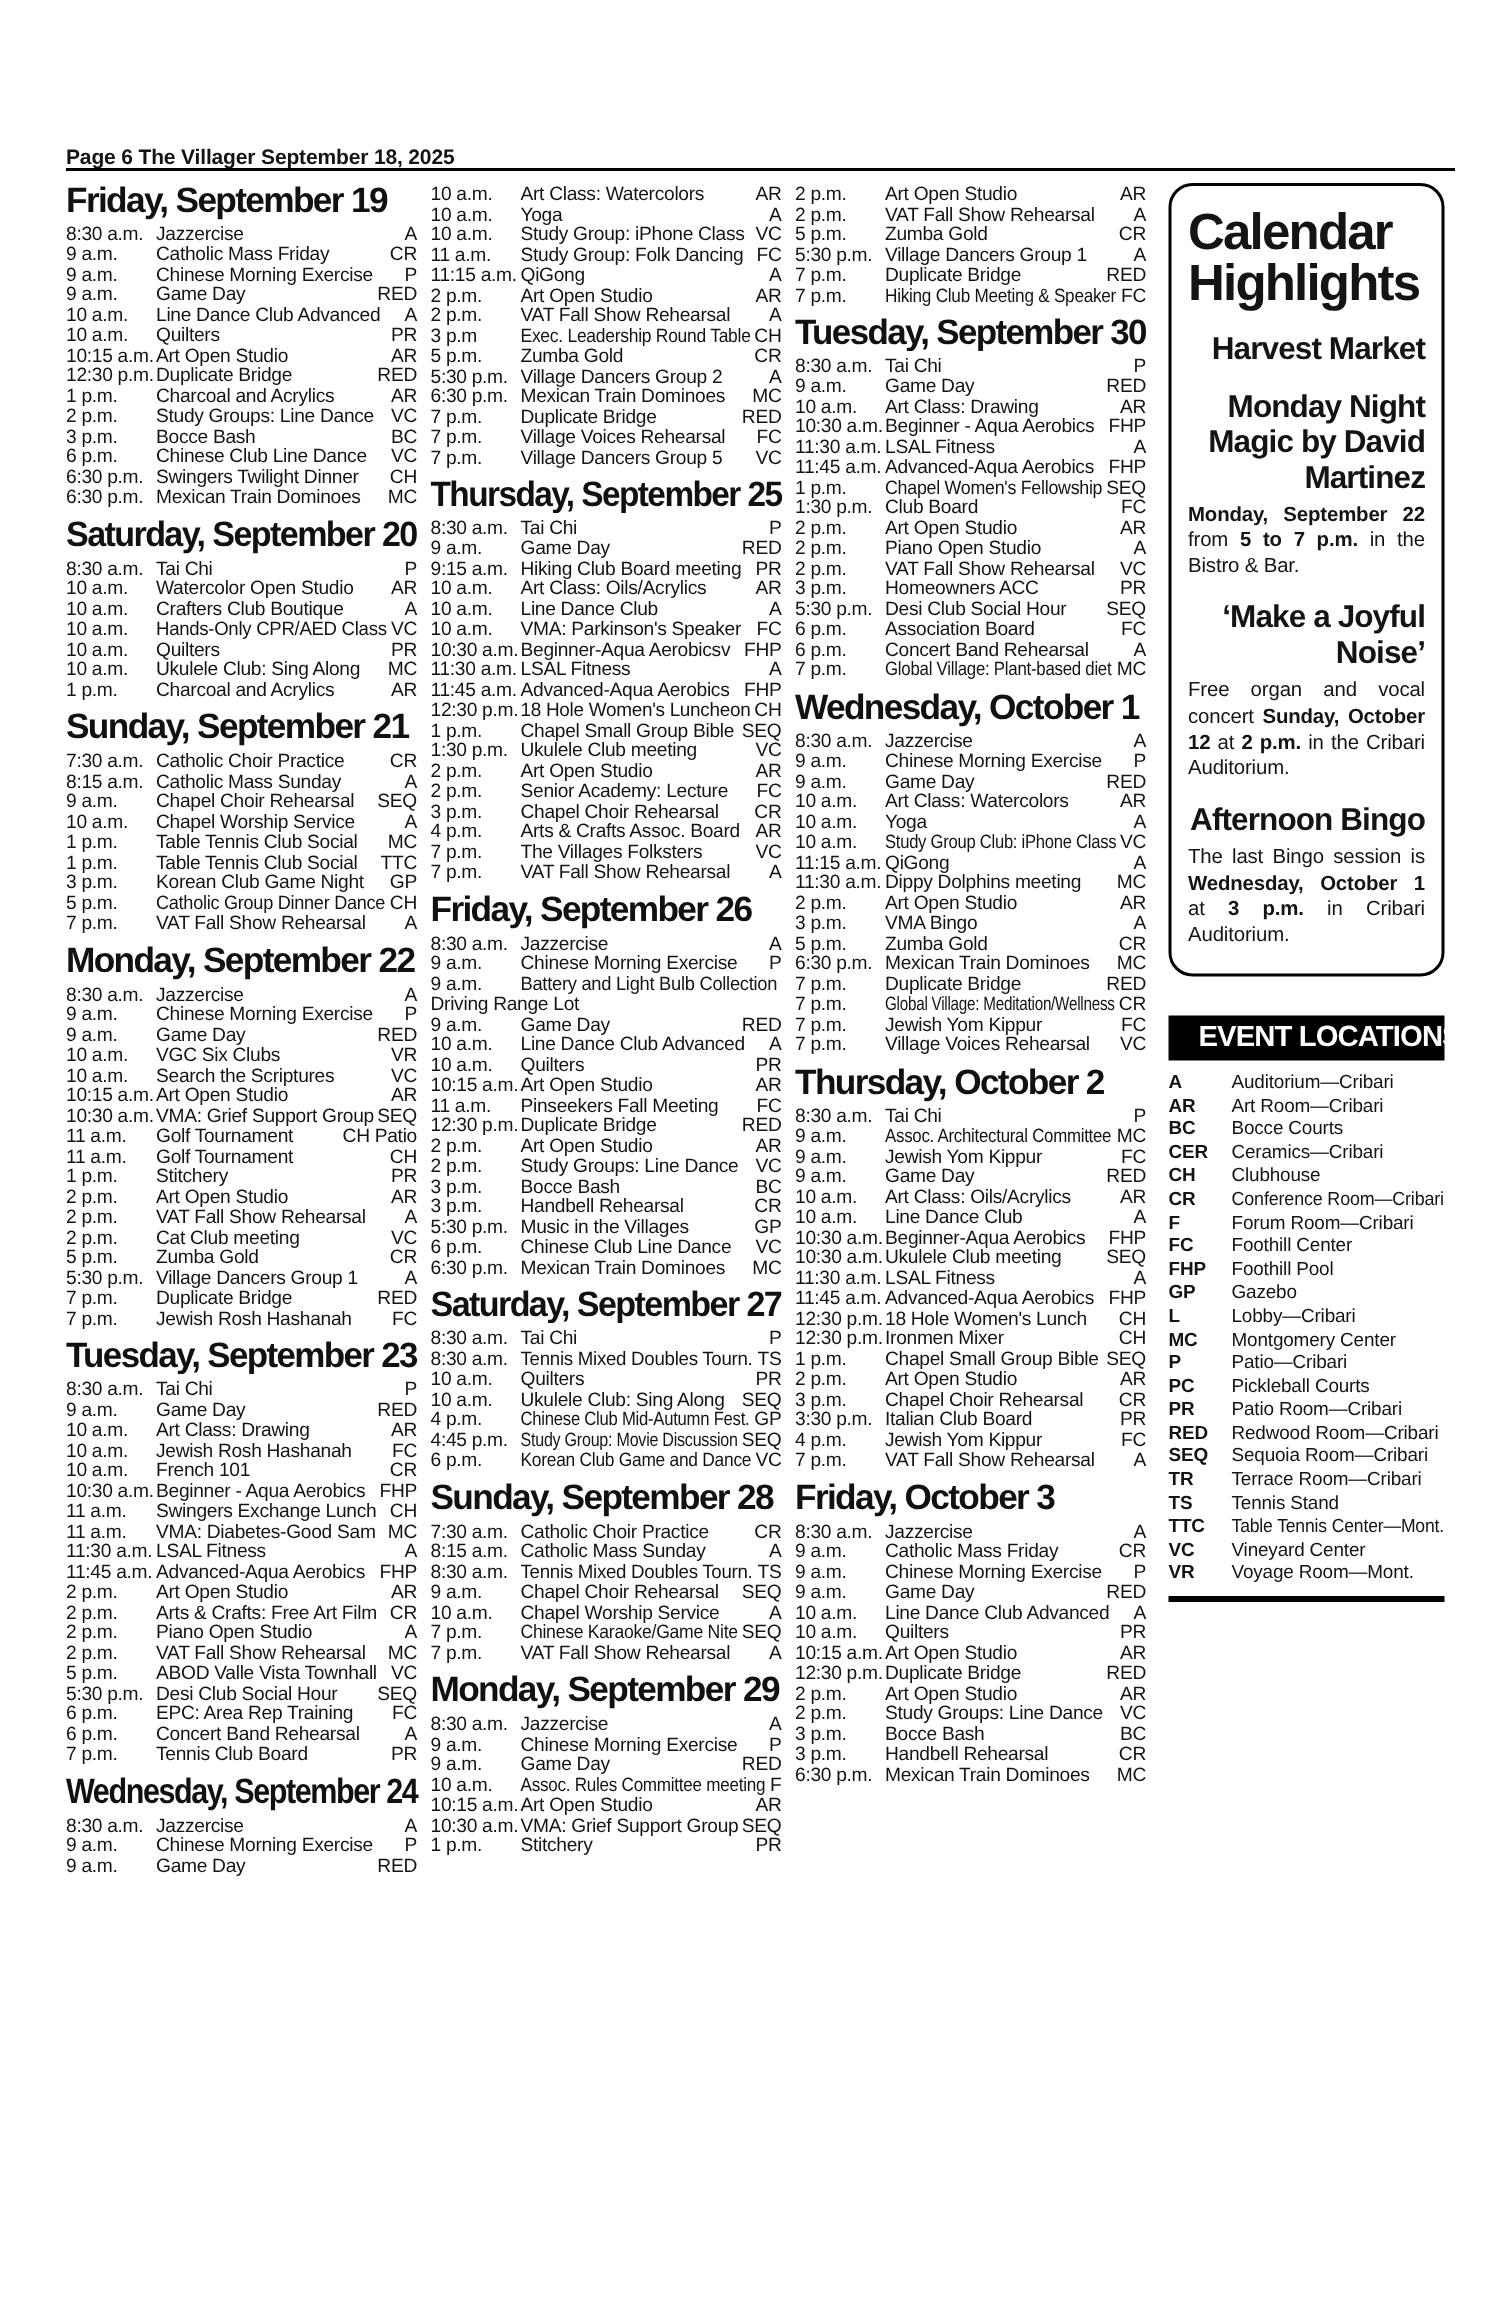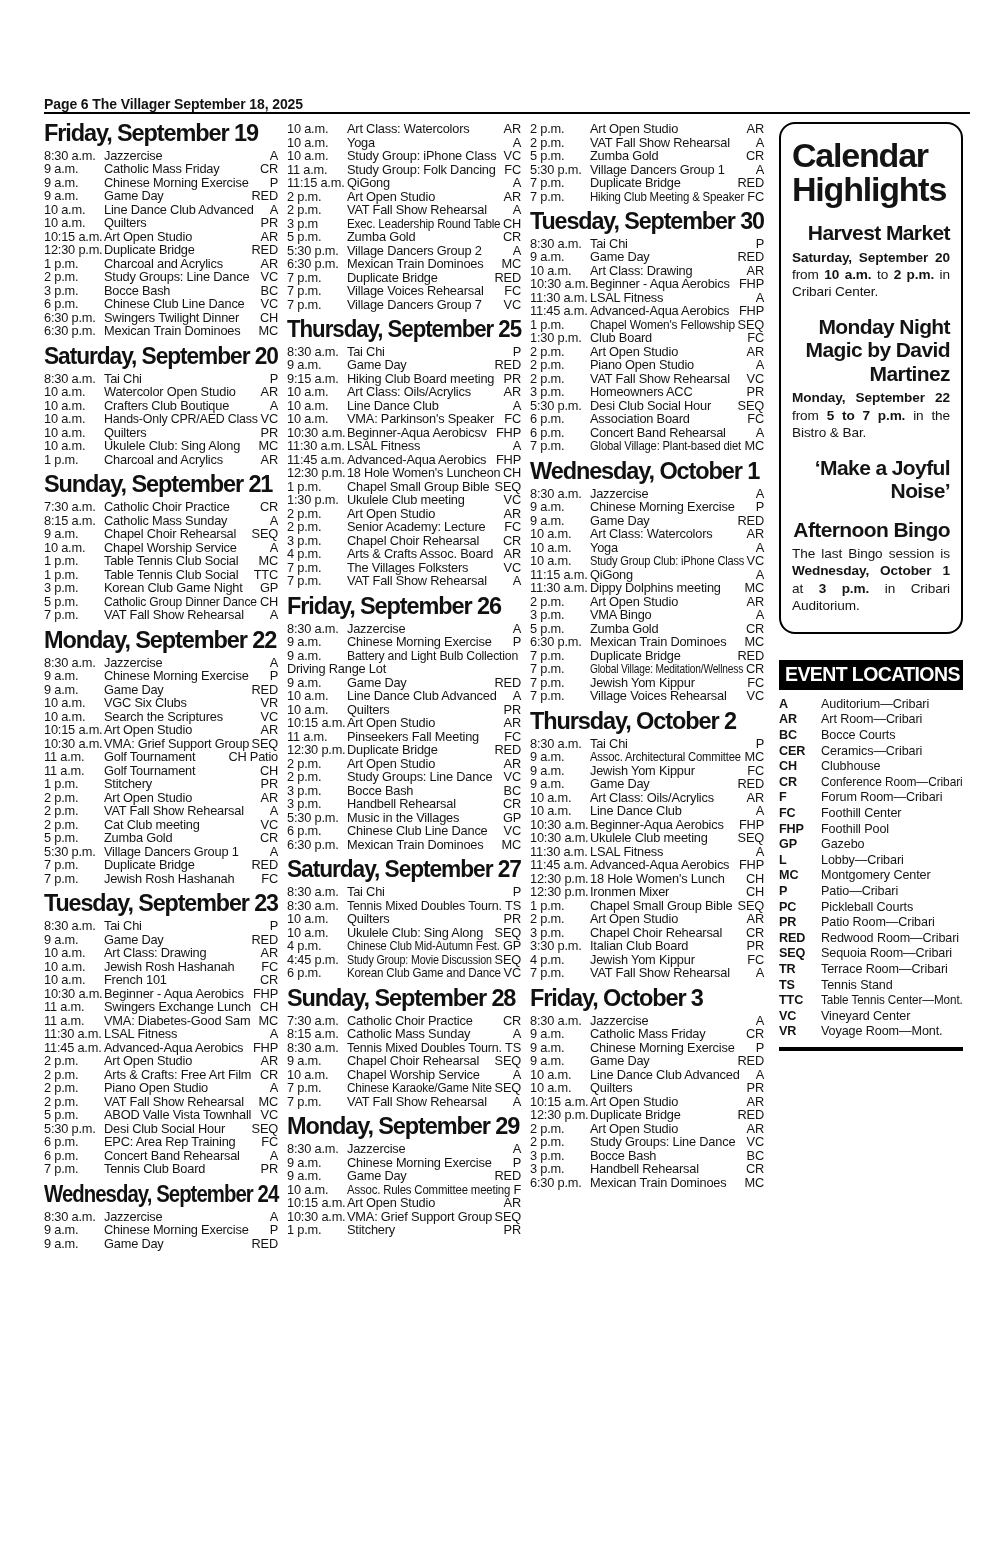--- a/index.html
+++ b/index.html
@@ -56,21 +56,21 @@
   .hl-heading {
     font-size: 21px; font-weight: bold; line-height: 1.12;
     letter-spacing: -0.6px; margin-bottom: 4px; text-align: right;
   }
   .hl-body { font-size: 13.6px; line-height: 1.26; text-align: justify; letter-spacing: -0.1px; }
   .hl-body b { font-weight: bold; }
 
   .locations { margin-top: 26px; border-bottom: 4px solid #000; padding-bottom: 7px; }
   .loc-header {
     background: #000; color: #fff; font-weight: bold; font-size: 19.5px;
-    letter-spacing: -0.6px; padding: 3px 6px 4px 6px; margin-bottom: 7px; white-space: nowrap;
+    letter-spacing: -0.6px; padding: 3px 6px 4px 20px; margin-bottom: 7px; white-space: nowrap;
   }
   .loc-row { display: flex; font-size: 12.6px; line-height: 15.6px; letter-spacing: -0.1px; }
   .loc-code { flex: 0 0 42px; font-weight: bold; white-space: nowrap; }
   .loc-name { flex: 1 1 auto; min-width: 0; white-space: nowrap; }
 </style>
 </head>
 <body>
 
 <div class="page">
   <div class="masthead">Page 6  The Villager September 18, 2025</div>
@@ -504,21 +504,21 @@
             <span class="ev-name">Duplicate Bridge</span>
             <span class="ev-loc">RED</span>
           </div>
           <div class="ev-row">
             <span class="ev-time">7 p.m.</span>
             <span class="ev-name">Village Voices Rehearsal</span>
             <span class="ev-loc">FC</span>
           </div>
           <div class="ev-row">
             <span class="ev-time">7 p.m.</span>
-            <span class="ev-name">Village Dancers Group 7</span>
+            <span class="ev-name">Village Dancers Group 5</span>
             <span class="ev-loc">VC</span>
           </div>
         </section>
         <section class="day-section">
           <h2 class="day-heading" style="transform-origin: left center; transform: scaleX(0.947368);">Thursday, September 25</h2>
           <div class="ev-row">
             <span class="ev-time">8:30 a.m.</span>
             <span class="ev-name">Tai Chi</span>
             <span class="ev-loc">P</span>
           </div>
@@ -1168,28 +1168,28 @@
           </div>
         </section>
       </div>
 
     <div class="sidebar">
       <div class="highlights">
         <div class="hl-title">Calendar Highlights</div>
         <div>
             <div class="hl-item">
               <div class="hl-heading">Harvest Market</div>
-              <div class="hl-body"><b>Saturday, September 20</b><span> from </span><b>10 a.m.</b><span> to </span><b>2 p.m.</b><span> in Cribari Center.</span></div>
             </div>
             <div class="hl-item">
               <div class="hl-heading">Monday Night Magic by David Martinez</div>
               <div class="hl-body"><b>Monday, September 22</b><span> from </span><b>5 to 7 p.m.</b><span> in the Bistro &amp; Bar.</span></div>
             </div>
             <div class="hl-item">
               <div class="hl-heading">‘Make a Joyful Noise’</div>
+              <div class="hl-body"><span>Free organ and vocal concert </span><b>Sunday, October 12</b><span> at </span><b>2 p.m.</b><span> in the Cribari Auditorium.</span></div>
             </div>
             <div class="hl-item">
               <div class="hl-heading">Afternoon Bingo</div>
               <div class="hl-body"><span>The last Bingo session is </span><b>Wednesday, October 1</b><span> at </span><b>3 p.m.</b><span> in Cribari Auditorium.</span></div>
             </div>
           </div>
       </div>
 
       <div class="locations">
         <div class="loc-header">EVENT LOCATIONS</div>

